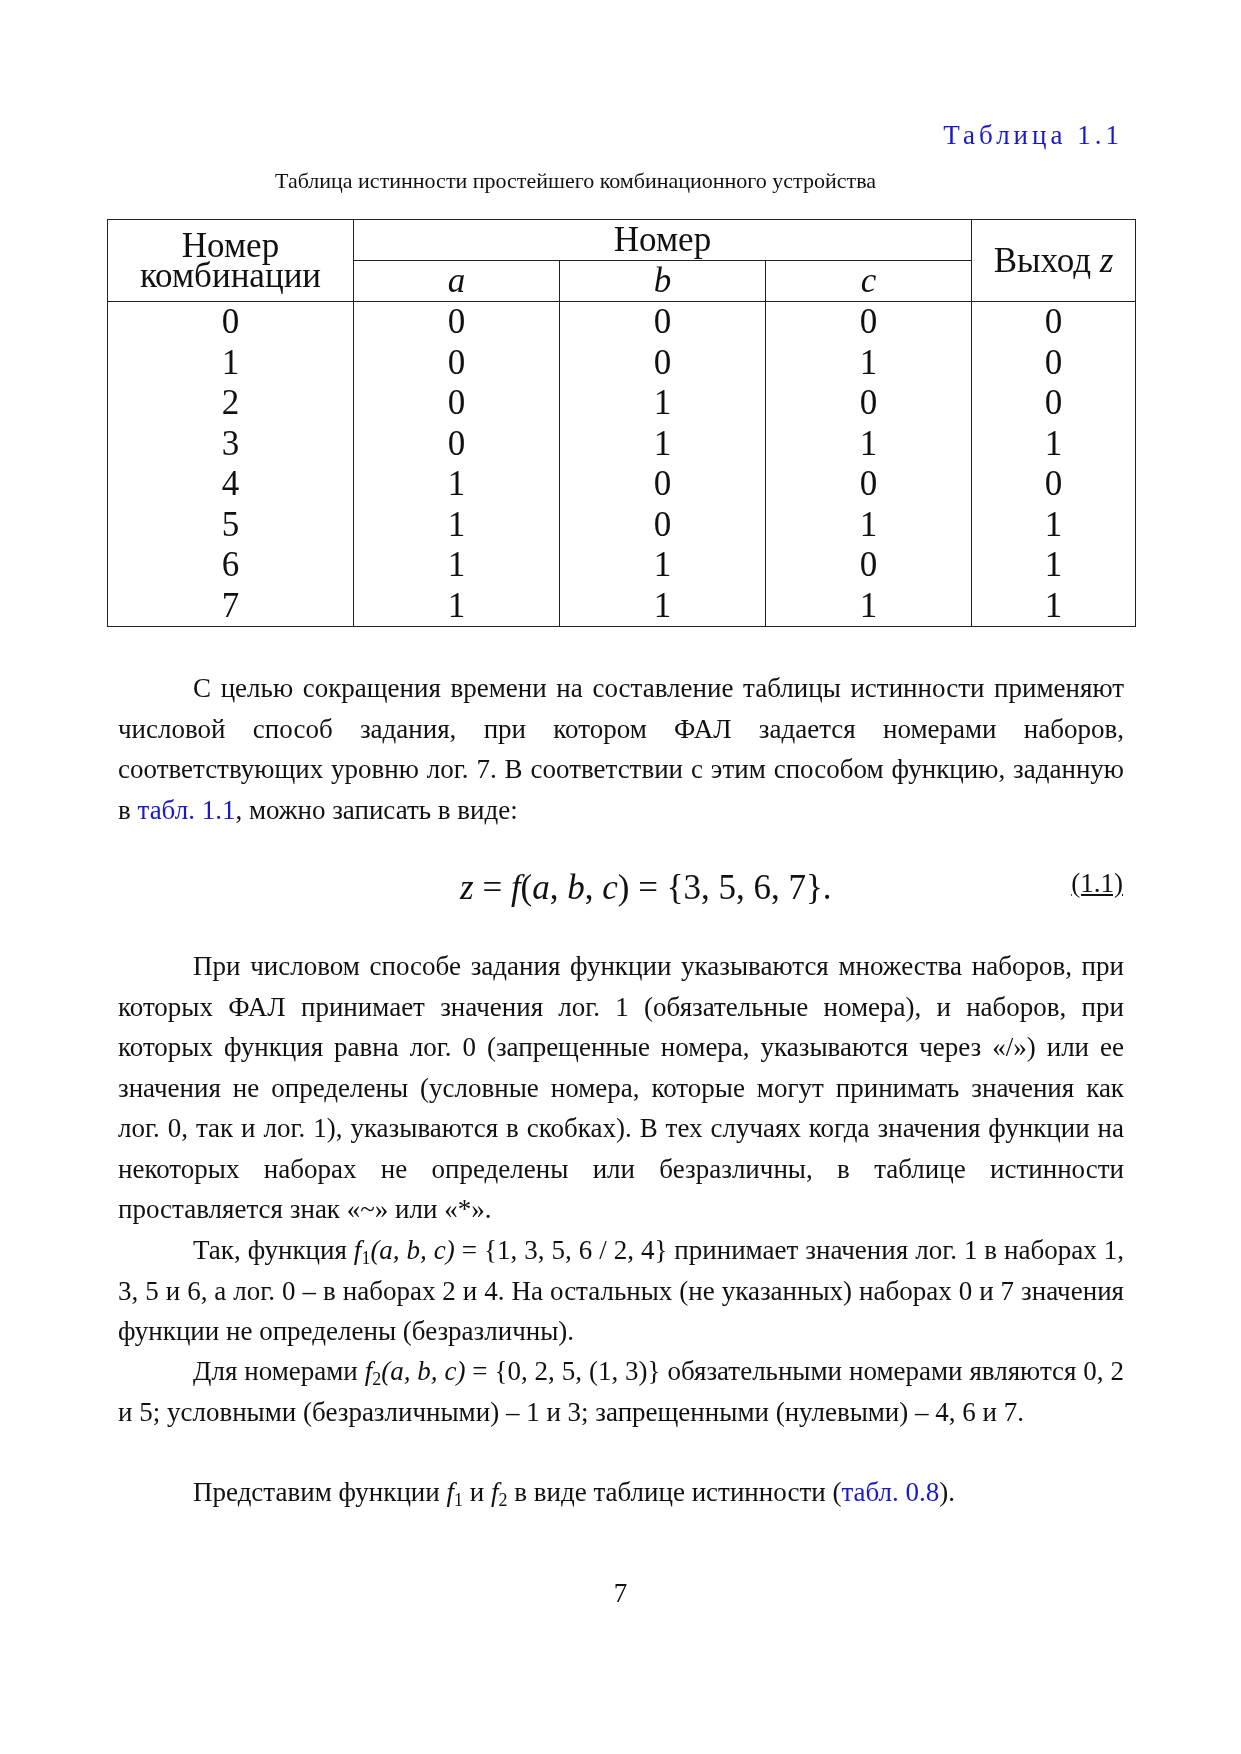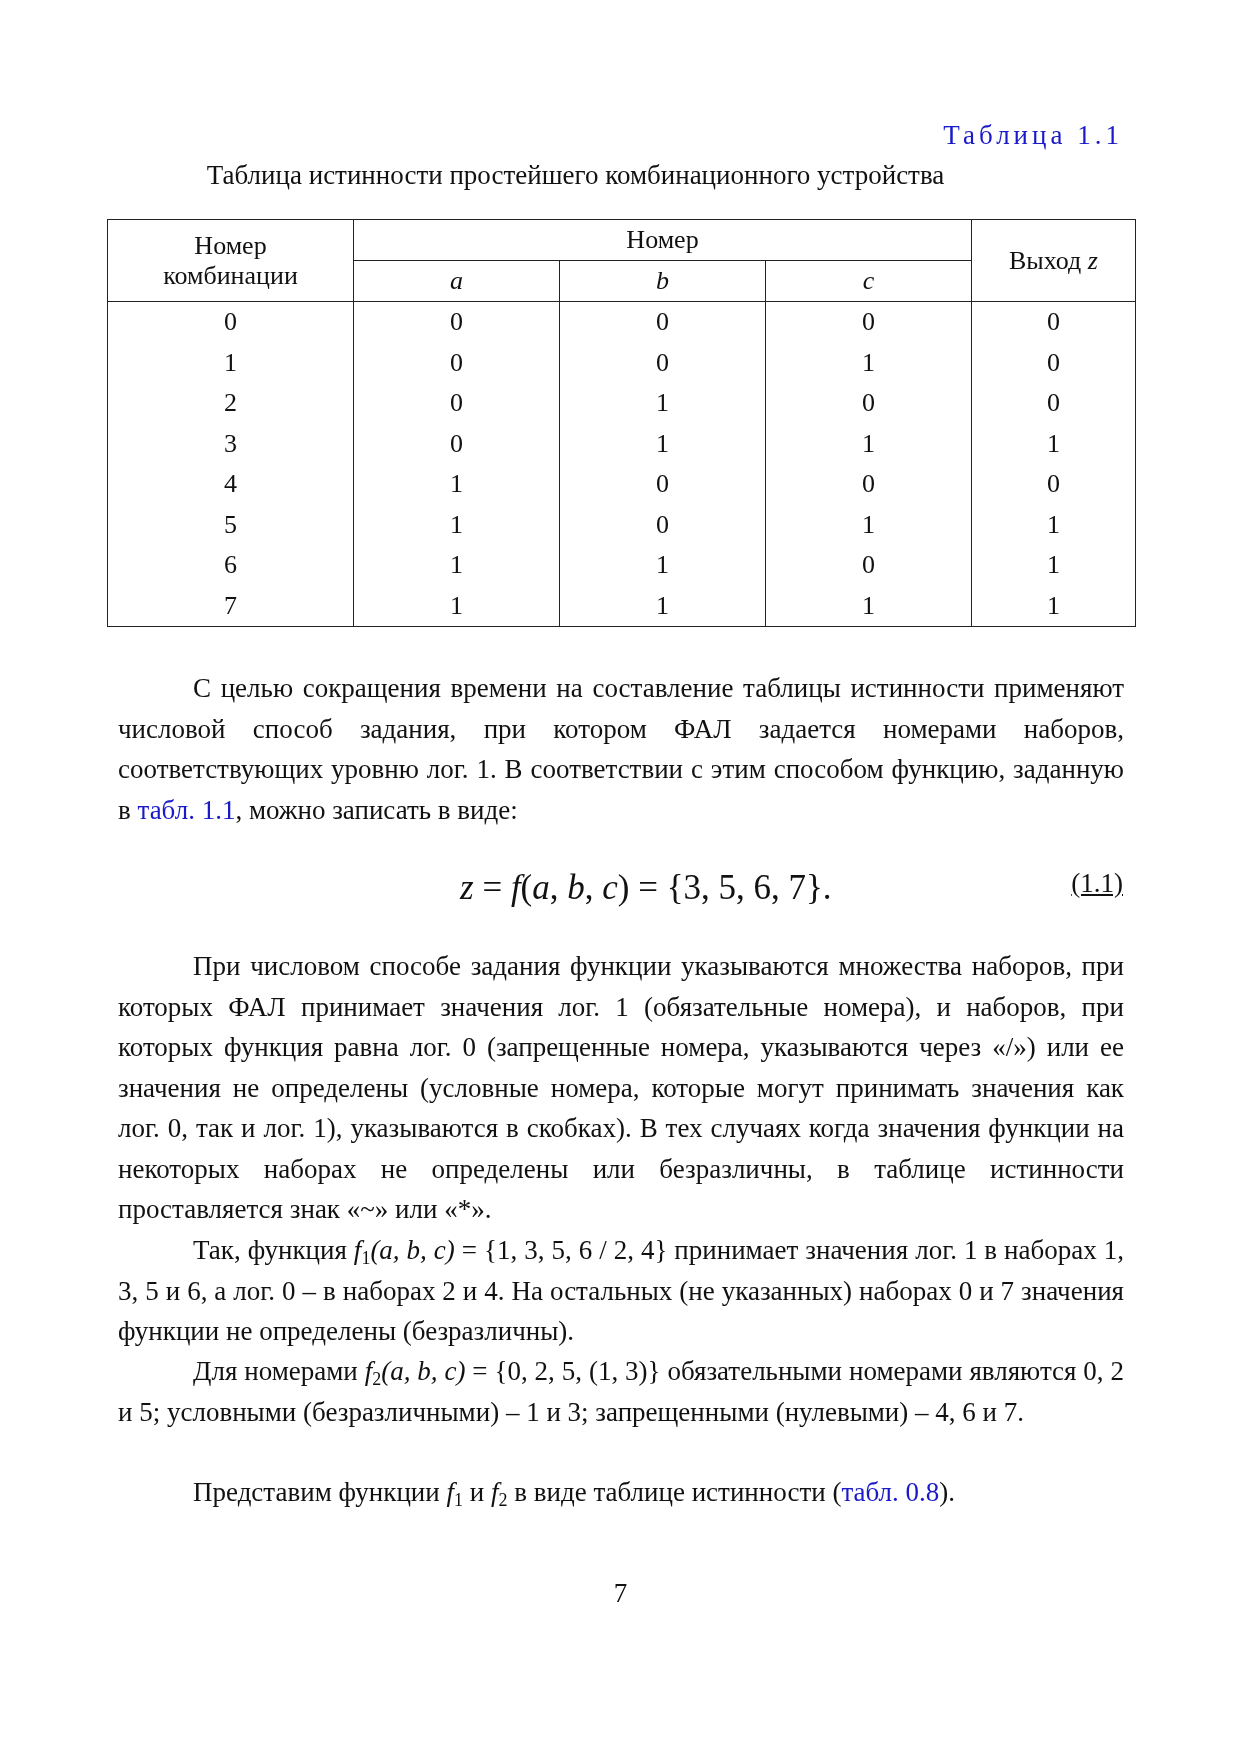--- a/index.html
+++ b/index.html
@@ -6,26 +6,26 @@
     body {
       width: 1241px; height: 1754px; position: relative; overflow: hidden;
       font-family: "Liberation Serif", "DejaVu Serif", serif;
       color: #111111;
     }
     .table-label {
       position: absolute; top: 120px; right: 118px;
       font-size: 27px; letter-spacing: 4px; color: #1a1ac8;
     }
     .table-caption {
-      position: absolute; top: 160px; left: 0; width: 1151px; text-align: center;
-      font-size: 27px;
+      position: absolute; top: 168px; left: 0; width: 1151px; text-align: center;
+      font-size: 22px;
     }
     table.truth {
       position: absolute; top: 219px; left: 107px; width: 1029px;
-      border-collapse: collapse; font-size: 26px;
+      border-collapse: collapse; font-size: 35px;
     }
     table.truth th, table.truth td {
       border-left: 1px solid #222; border-right: 1px solid #222;
       text-align: center; font-weight: normal; padding: 0;
     }
     table.truth { border: 1.5px solid #222; }
     table.truth thead th { border-bottom: 1px solid #222; }
     table.truth thead tr.r1 th.group { height: 40px; }
     table.truth thead tr.r2 th { height: 40px; font-style: italic; }
     table.truth tbody td { height: 40.5px; border-top: none; border-bottom: none; }
@@ -125,21 +125,21 @@
         <td>7</td>
         <td>1</td>
         <td>1</td>
         <td>1</td>
         <td>1</td>
       </tr>
   </tbody>
 </table>
 
 <div class="para" style="top:668px;">
-  <span class="indent"></span><span>С целью сокращения времени на составление таблицы истинности применяют числовой способ задания, при котором ФАЛ задается номерами наборов, соответствующих уровню лог. 1. В соответствии с этим способом функцию, заданную в </span><a class="link">табл. 1.1</a><span>, можно записать в виде:</span>
+  <span class="indent"></span><span>С целью сокращения времени на составление таблицы истинности применяют числовой способ задания, при котором ФАЛ задается номерами наборов, соответствующих уровню лог. 7. В соответствии с этим способом функцию, заданную в </span><a class="link">табл. 1.1</a><span>, можно записать в виде:</span>
 </div>
 
 <div class="formula">
   <span class="it">z</span><span> = </span><span class="it">f</span><span>(</span><span class="it">a</span><span>, </span><span class="it">b</span><span>, </span><span class="it">c</span><span>)</span><span> = {3, 5, 6, 7}.</span>
 </div>
 <div class="formula-num">(1.1)</div>
 
 <div class="para" style="top:946px;">
   <span class="indent"></span><span>При числовом способе задания функции указываются множества наборов, при которых ФАЛ принимает значения лог. 1 (обязательные номера), и наборов, при которых функция равна лог. 0 (запрещенные номера, указываются через «/») или ее значения не определены (условные номера, которые могут принимать значения как лог. 0, так и лог. 1), указываются в скобках). В тех случаях когда значения функции на некоторых наборах не определены или безразличны, в таблице истинности проставляется знак «~» или «*».</span>
 </div>

